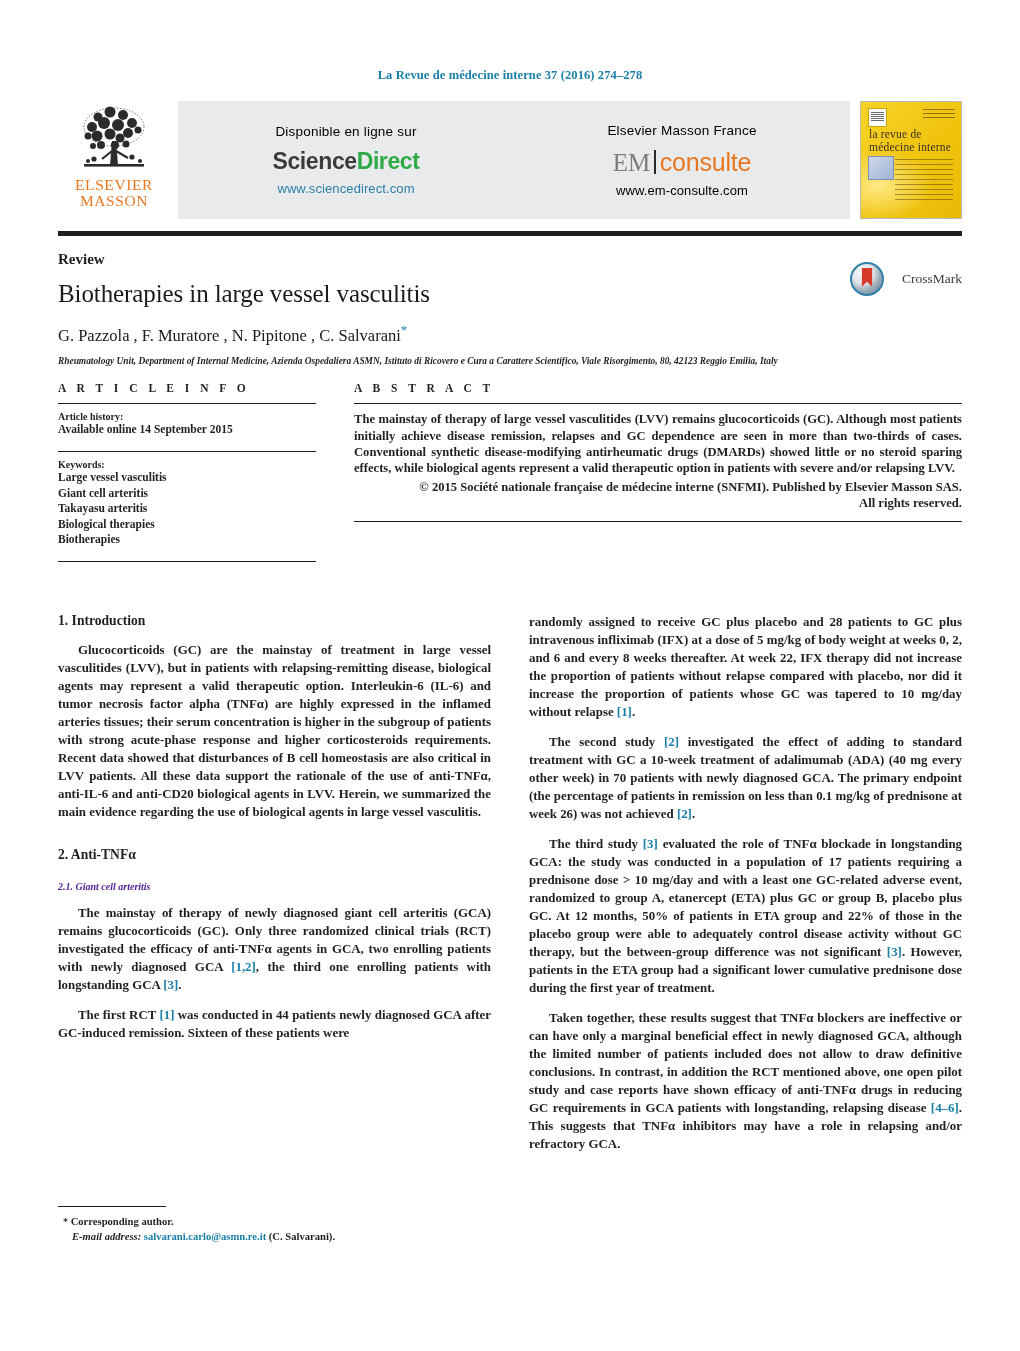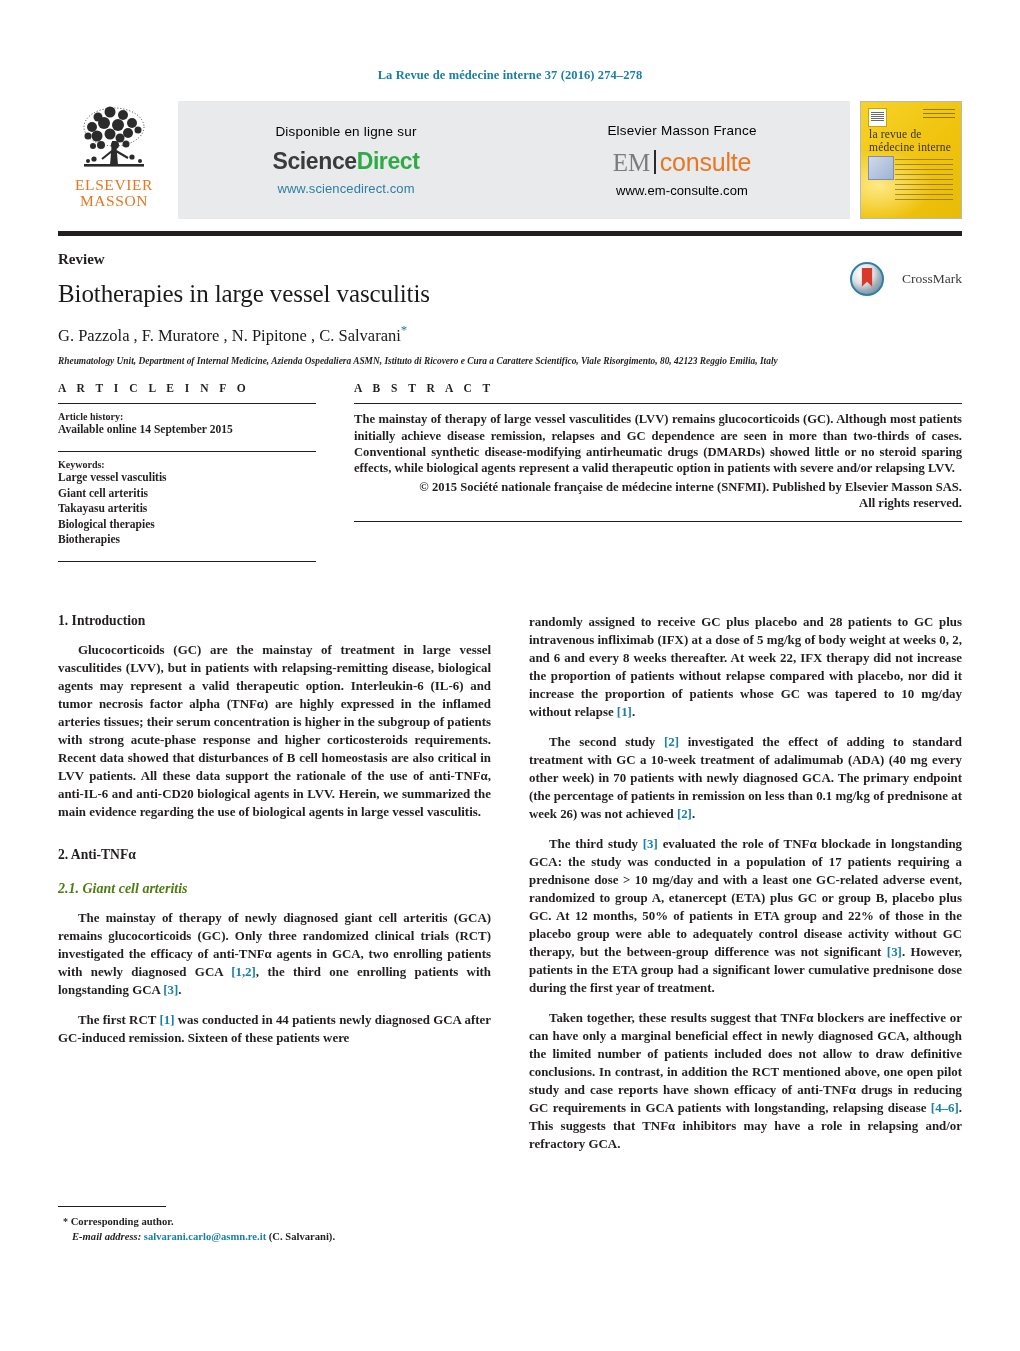--- a/index.html
+++ b/index.html
@@ -338,23 +338,23 @@
     font-weight: bold;
     font-size: 13.6px;
     margin: 0 0 12px 0;
     color: #231f20;
   }
   .h1.spaced { margin-top: 26px; }
   .h2 {
     font-family: "Liberation Serif", serif;
     font-weight: bold;
     font-style: italic;
-    font-size: 14px;
+    font-size: 10px;
     margin: 18px 0 12px 0;
-    color: #4d7c0f;
+    color: #4c1d95;
   }
   p.para {
     font-family: "Liberation Serif", serif;
     font-weight: bold;
     font-size: 12.9px;
     line-height: 18px;
     text-align: justify;
     margin: 0;
     text-indent: 20px;
     color: #231f20;

